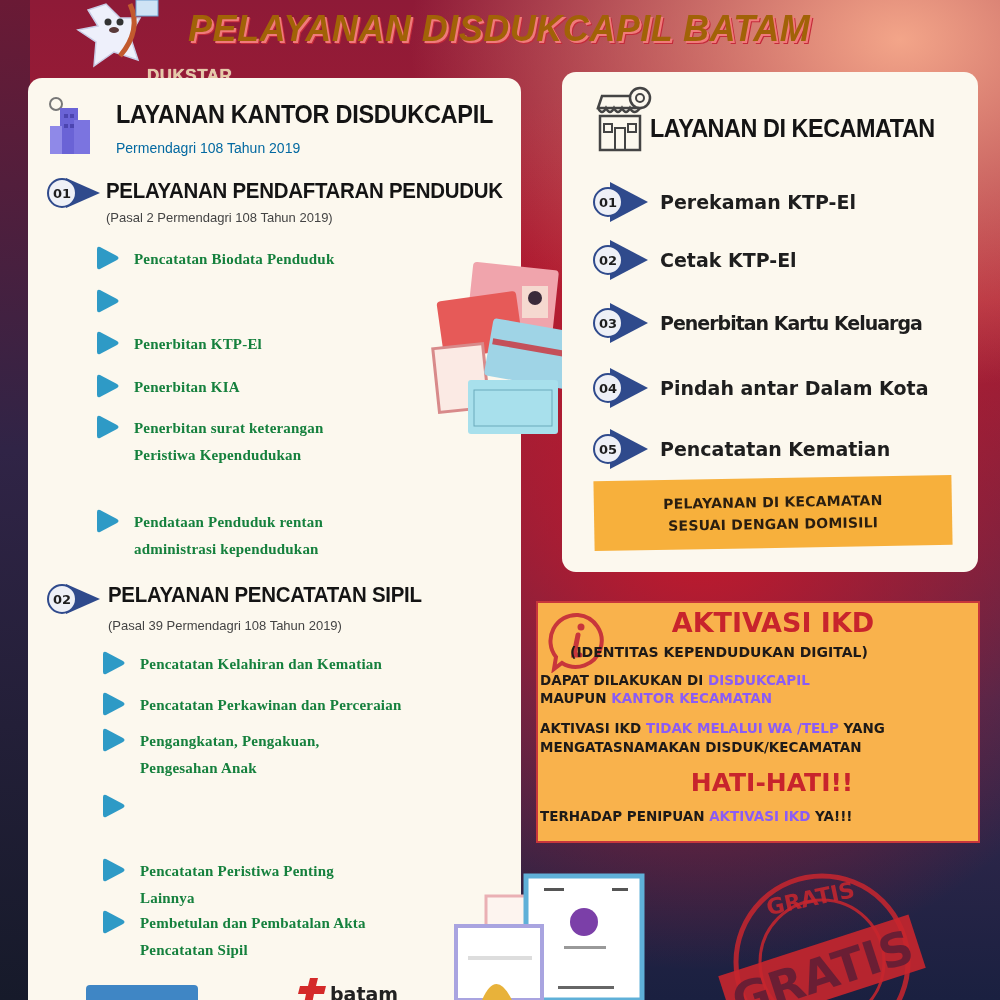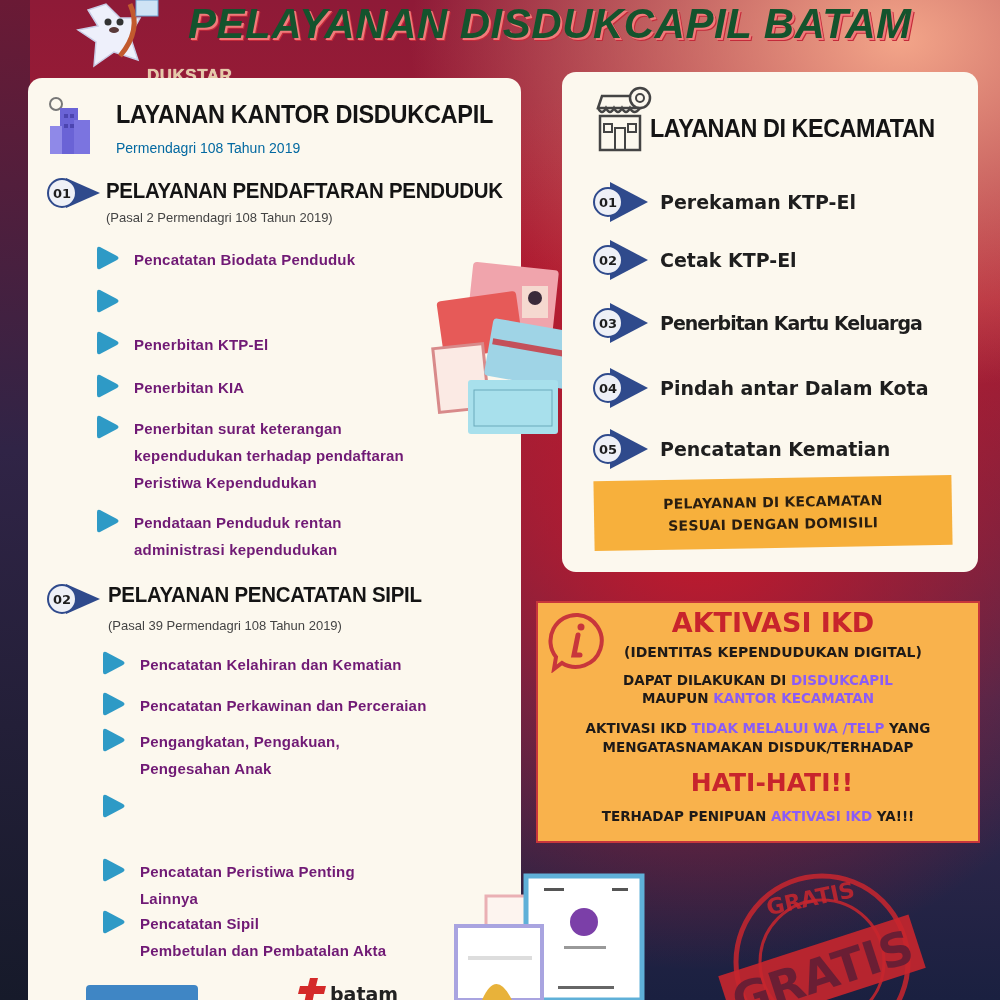--- a/index.html
+++ b/index.html
@@ -22,23 +22,23 @@
     position: absolute; left: 58px; top: 0; width: 110px; height: 72px;
   }
   .mascot-badge {
     position: absolute; left: 108px; top: 66px;
     font-family: "Liberation Sans", sans-serif; font-weight: bold; font-size: 17px;
     color: #e6c9a6; letter-spacing: 0.5px;
     text-shadow: 0 0 1px #fff;
     margin-left: 39px;
   }
   .page-title {
-    position: absolute; left: 188px; top: 0;
+    position: absolute; left: 188px; top: 8px;
     font-family: "Liberation Sans", sans-serif; font-weight: bold; font-style: italic;
-    font-size: 42px; color: #14532d; letter-spacing: 0.5px;
+    font-size: 36px; color: #a16207; letter-spacing: 0.5px;
     text-shadow: 2px 2px 0 #f07a7a, 3px 3px 0 #c42a3a;
     white-space: nowrap;
   }
 
   
   .card {
     position: absolute; background: #fcf8ee; border-radius: 14px;
   }
   .card-left { left: 28px; top: 78px; width: 493px; height: 940px; }
   .card-right { left: 562px; top: 72px; width: 416px; height: 500px; }
@@ -60,22 +60,22 @@
     font-size: 22px; color: #141414; white-space: nowrap; letter-spacing: -0.3px;
     transform: scaleX(0.93); transform-origin: left;
   }
   .sec-note {
     position: absolute; font-family: "Liberation Sans", sans-serif; font-size: 13px; color: #444; white-space: nowrap;
   }
 
   .bullet-item { position: absolute; display: flex; align-items: flex-start; }
   .bullet-icon { width: 26px; height: 24px; flex: none; margin-right: 14px; }
   .bullet-text {
-    font-family: Liberation Sans, sans-serif; font-weight: bold; font-size: 15px;
-    color: #701a75; line-height: 27px; letter-spacing: 0.2px;
+    font-family: Liberation Serif, serif; font-weight: bold; font-size: 15px;
+    color: #15803d; line-height: 27px; letter-spacing: 0.2px;
   }
 
   .docs-illus { position: absolute; left: 418px; top: 262px; width: 170px; height: 172px; }
   .docs-illus-2 { position: absolute; left: 452px; top: 872px; width: 195px; height: 128px; }
   .card-logo-bl {
     position: absolute; left: 86px; top: 985px; width: 112px; height: 18px;
     background: #3f86c5; border-radius: 4px;
   }
   .batam-logo { position: absolute; left: 298px; top: 974px; display: flex; align-items: flex-end; }
   .batam-cross { width: 30px; height: 30px; }
@@ -111,21 +111,21 @@
   .ikd-box {
     position: absolute; left: 536px; top: 601px; width: 444px; height: 242px;
     background: #f9b24c; border: 2px solid #c8363b;
   }
   .info-icon { position: absolute; left: 548px; top: 611px; width: 60px; height: 62px; }
   .ikd-title {
     position: absolute; left: 536px; width: 444px; top: 607px; text-align: center; padding-left: 30px;
     font-family: "DejaVu Sans", sans-serif; font-weight: bold; font-size: 27px; color: #c8242c;
   }
   .ikd-line {
-    position: absolute; left: 540px; width: 436px; text-align: center;
+    position: absolute; left: 540px; width: 436px; 
     font-family: "DejaVu Sans", sans-serif; font-weight: bold; font-size: 13.5px; color: #1e1a18; white-space: nowrap;
   }
   .ikd-line .red { color: #8b5cf6; }
   .ikd-warn {
     position: absolute; left: 536px; width: 472px; top: 768px; text-align: center;
     font-family: "DejaVu Sans", sans-serif; font-weight: bold; font-size: 25px; color: #c8242c;
   }
 
   .stamp { position: absolute; left: 712px; top: 862px; width: 220px; height: 150px; }
 </style>
@@ -190,21 +190,20 @@
       <path d="M3 3 Q3 0 6 1 L23 10 Q26 12 23 14 L6 23 Q3 24 3 21 Z" fill="#2e9ac6"></path>
     </svg>
   <div class="bullet-text">Penerbitan KIA</div>
 </div>
 <div class="bullet-item" style="left:94px;top:415px">
   <svg class="bullet-icon" viewBox="0 0 26 24">
       <path d="M3 3 Q3 0 6 1 L23 10 Q26 12 23 14 L6 23 Q3 24 3 21 Z" fill="#2e9ac6"></path>
     </svg>
   <div>
     <div class="bullet-text">Penerbitan surat keterangan</div>
-    <div class="bullet-text">kependudukan terhadap pendaftaran</div>
     <div class="bullet-text">Peristiwa Kependudukan</div>
   </div>
 </div>
 <div class="bullet-item" style="left:94px;top:509px">
   <svg class="bullet-icon" viewBox="0 0 26 24">
       <path d="M3 3 Q3 0 6 1 L23 10 Q26 12 23 14 L6 23 Q3 24 3 21 Z" fill="#2e9ac6"></path>
     </svg>
   <div>
     <div class="bullet-text">Pendataan Penduduk rentan</div>
     <div class="bullet-text">administrasi kependudukan</div>
@@ -264,22 +263,22 @@
   <div>
     <div class="bullet-text">Pencatatan Peristiwa Penting</div>
     <div class="bullet-text">Lainnya</div>
   </div>
 </div>
 <div class="bullet-item" style="left:100px;top:910px">
   <svg class="bullet-icon" viewBox="0 0 26 24">
       <path d="M3 3 Q3 0 6 1 L23 10 Q26 12 23 14 L6 23 Q3 24 3 21 Z" fill="#2e9ac6"></path>
     </svg>
   <div>
+    <div class="bullet-text">Pembetulan dan Pembatalan Akta</div>
     <div class="bullet-text">Pencatatan Sipil</div>
-    <div class="bullet-text">Pembetulan dan Pembatalan Akta</div>
   </div>
 </div>
 
 <div class="card-logo-bl"></div>
 <div class="batam-logo">
   <svg class="batam-cross" viewBox="0 0 30 30">
     <path d="M12 4 L20 4 L18 12 L28 12 L26 20 L16 20 L14 30 L6 30 L8 20 L0 20 L2 12 L10 12 Z" fill="#d42a2a"></path>
   </svg>
   <span class="batam-word">batam</span>
 </div>
@@ -366,21 +365,21 @@
 <div class="ikd-line" style="top:644px;font-size:14px;padding-left:30px">(IDENTITAS KEPENDUDUKAN DIGITAL)</div>
 <div class="ikd-line" style="top:672px">
   <span>DAPAT DILAKUKAN DI </span><span class="red">DISDUKCAPIL</span>
 </div>
 <div class="ikd-line" style="top:690px">
   <span>MAUPUN </span><span class="red">KANTOR KECAMATAN</span>
 </div>
 <div class="ikd-line" style="top:720px">
   <span>AKTIVASI IKD </span><span class="red">TIDAK MELALUI WA /TELP</span><span> YANG</span>
 </div>
-<div class="ikd-line" style="top:739px">MENGATASNAMAKAN DISDUK/TERHADAP</div>
+<div class="ikd-line" style="top:739px">MENGATASNAMAKAN DISDUK/KECAMATAN</div>
 <div class="ikd-warn">HATI-HATI!!</div>
 <div class="ikd-line" style="top:808px">
   <span>TERHADAP PENIPUAN </span><span class="red">AKTIVASI IKD</span><span> YA!!!</span>
 </div>
 
 <svg class="stamp" viewBox="0 0 220 150">
   <circle cx="110" cy="100" r="86" fill="none" stroke="#c8262e" stroke-width="5" opacity="0.85"></circle>
   <circle cx="110" cy="100" r="62" fill="none" stroke="#c8262e" stroke-width="3" opacity="0.85"></circle>
   <text x="100" y="44" text-anchor="middle" font-family="DejaVu Sans" font-weight="bold" font-size="22" fill="#c8262e" opacity="0.85" transform="rotate(-12 100 44)">GRATIS</text>
   <g transform="rotate(-18 110 110)">

